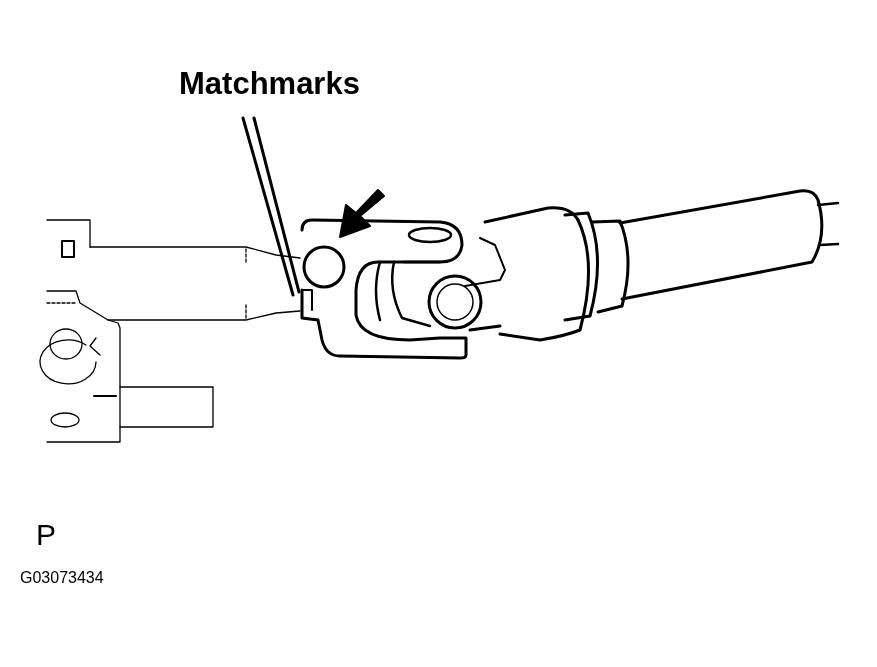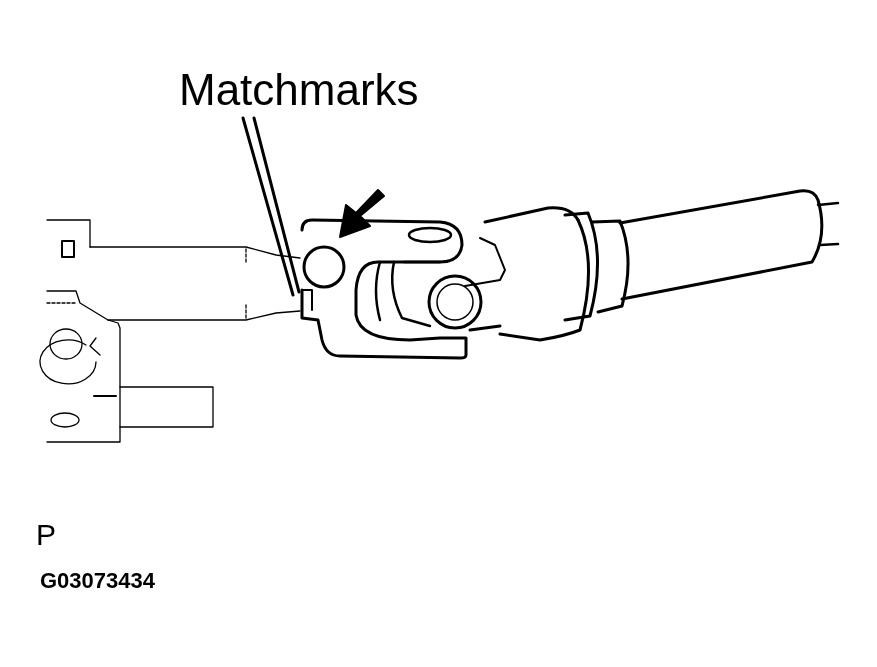--- a/index.html
+++ b/index.html
@@ -1,19 +1,19 @@
 <!DOCTYPE html>
 <html><head>
   <meta charset="utf-8">
   <style>
     html, body { margin: 0; padding: 0; background: #ffffff; }
     body { width: 877px; height: 667px; position: relative; overflow: hidden; font-family: "Liberation Sans", sans-serif; color: #000; }
-    .label-main { position: absolute; left: 179px; top: 68px; font-size: 44px; letter-spacing: 0px; line-height: 1; }
+    .label-main { position: absolute; left: 179px; top: 68px; font-size: 31px; letter-spacing: 0px; line-height: 1; font-weight: bold; }
     .label-p { position: absolute; left: 36px; top: 520px; font-size: 30px; line-height: 1; }
-    .label-code { position: absolute; left: 40px; top: 570px; font-size: 22px; font-weight: bold; line-height: 1; }
+    .label-code { position: absolute; left: 20px; top: 570px; font-size: 16px; font-weight: normal; line-height: 1; }
     svg.diagram { position: absolute; left: 0; top: 0; }
   </style>
 </head>
 <body>
 
 <svg class="diagram" width="877" height="667" viewBox="0 0 877 667" fill="none" stroke="#000" stroke-linecap="round" stroke-linejoin="round">
 
   <g stroke-width="1.3">
     <path d="M47 220 L90 220 L90 247"></path>
     <rect x="62" y="241" width="12" height="16" stroke-width="2"></rect>

